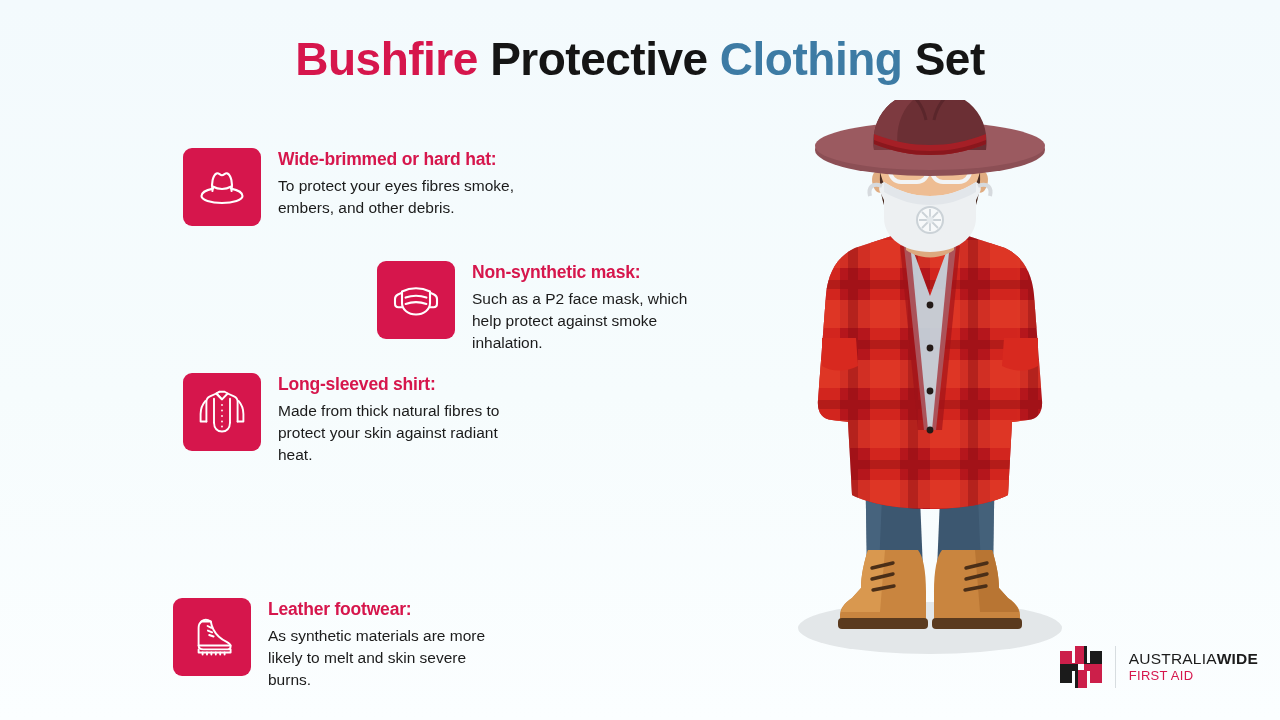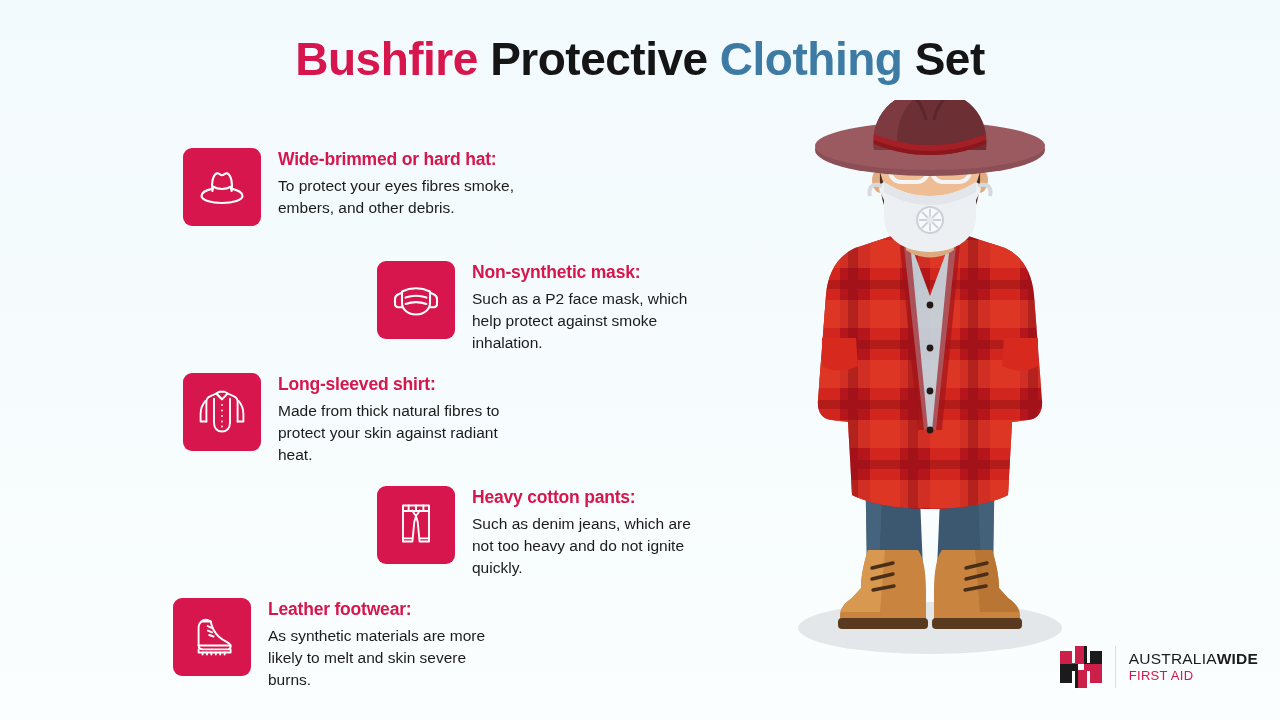--- a/index.html
+++ b/index.html
@@ -188,37 +188,20 @@
             <circle cx="28" cy="42.5" r="0.9" fill="#ffffff" stroke="none"></circle>
           </svg>
         </span>
       </div>
       <div class="text">
         <div class="heading">Long-sleeved shirt:</div>
         <div class="desc">Made from thick natural fibres to protect your skin against radiant heat.</div>
       </div>
     </div>
 
-    <div class="item" id="item-pants">
-      <div class="icon-box">
-        <span>
-          <svg width="56" height="56" viewBox="0 0 56 56" fill="none" stroke="#ffffff" stroke-width="1.9" stroke-linecap="round" stroke-linejoin="round">
-            <path d="M15 8.5 L41 8.5 L41 14 L15 14 Z"></path>
-            <path d="M20.6 8.5 L20.6 14 M28 8.5 L28 14 M35.4 8.5 L35.4 14"></path>
-            <path d="M15 14 L15 44.5 L24.4 44.5 L26.3 25 L28 19 L29.7 25 L31.6 44.5 L41 44.5 L41 14"></path>
-            <path d="M15 41.4 L24.2 41.4 M31.8 41.4 L41 41.4"></path>
-            <path d="M24.4 13.4 C25.6 16 26.6 17.7 28 18.9 C29.4 17.7 30.4 16 31.6 13.4"></path>
-          </svg>
-        </span>
-      </div>
-      <div class="text">
-        <div class="heading">Heavy cotton pants:</div>
-        <div class="desc">Such as denim jeans, which are not too heavy and do not ignite quickly.</div>
-      </div>
-    </div>
 
     <div class="item" id="item-boots">
       <div class="icon-box">
         <span>
           <svg width="56" height="56" viewBox="0 0 56 56" fill="none" stroke="#ffffff" stroke-width="1.9" stroke-linecap="round" stroke-linejoin="round">
             <path d="M17.4 12.5 C15.6 14 14.6 16.2 14.6 18.8 L14.6 36.5
                      C14.6 38.9 16.4 40.4 19.3 40.4
                      L43.5 40.4 C45.4 40.4 46.6 39.2 46.6 37.4
                      C46.6 35.2 45 34 42.7 32.9
                      C37 30.2 32.4 26.3 29.4 20.5

